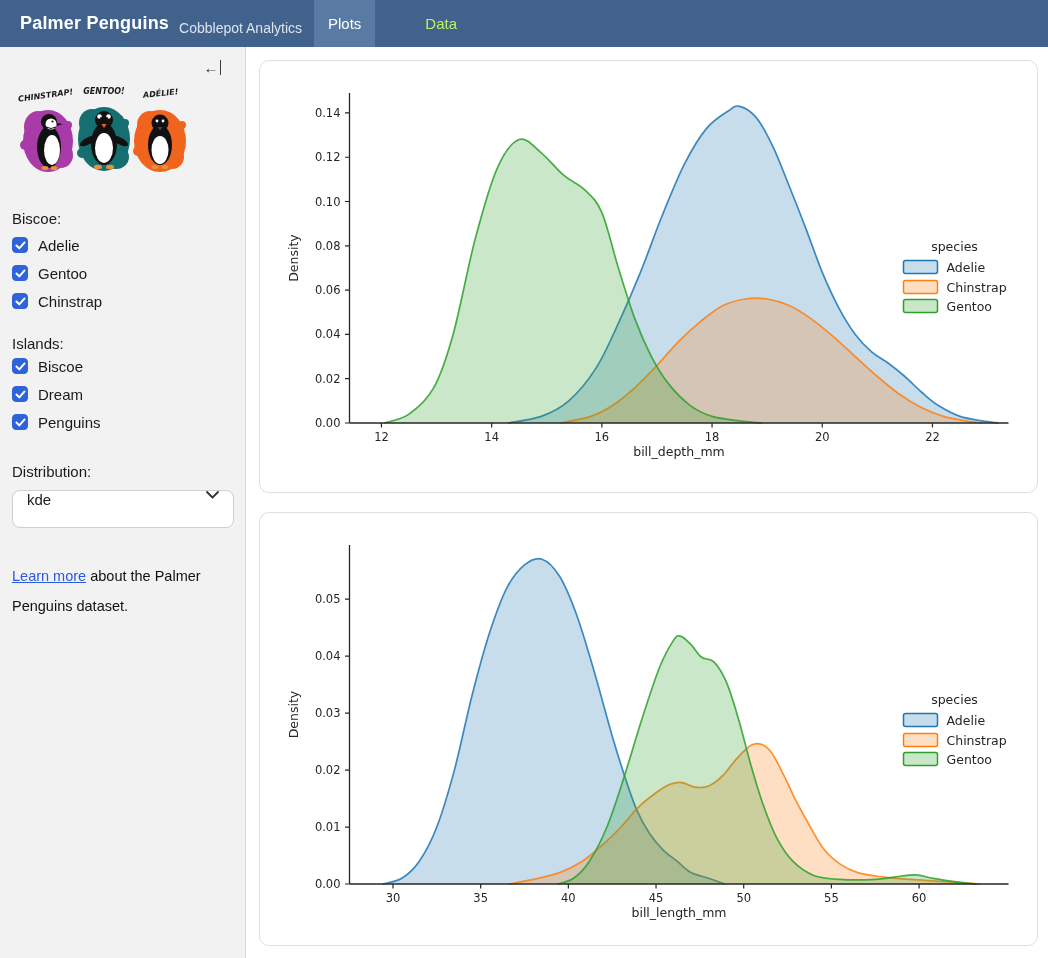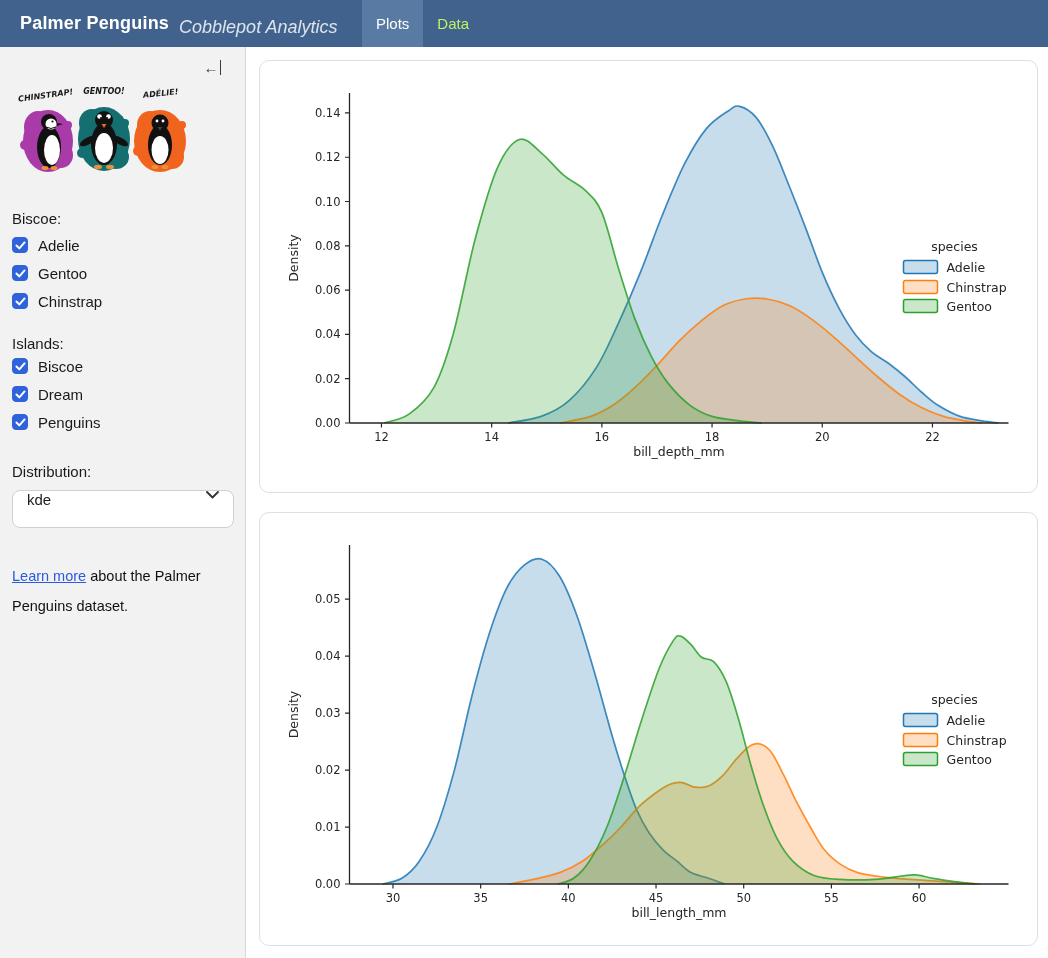--- a/index.html
+++ b/index.html
@@ -5,24 +5,24 @@
   html,body{margin:0;padding:0;}
   body{
     width:1048px;height:958px;overflow:hidden;background:#ffffff;
     font-family:"Liberation Sans", sans-serif;color:#1a1a1a;
     -webkit-font-smoothing:antialiased;
   }
   
   .navbar{
     height:47px;background:var(--navbar-bg,#40628c);display:flex;align-items:stretch;color:#fff;
   }
-  .brand-wrap{width:362px;flex:none;display:flex;align-items:center;padding-left:20px;box-sizing:border-box;gap:10px;}
+  .brand-wrap{width:314px;flex:none;display:flex;align-items:center;padding-left:20px;box-sizing:border-box;gap:10px;}
   .brand{font-size:18px;font-weight:bold;letter-spacing:.2px;}
-  .subtitle{font-size:18px;color:#dde4ee;margin-top:8px;font-style:italic;}
-  .nav-tabs{display:flex;align-items:stretch;}
+  .subtitle{font-size:14px;color:#dde4ee;margin-top:8px;}
+  .nav-tabs{display:flex;align-items:stretch;gap:36px;}
   .tab{display:flex;align-items:center;padding:0 14px;font-size:15px;color:#bef264;cursor:pointer;}
   .tab.active{background:var(--navbar-active-tab-bg,#587aa3);color:#ffffff;}
   
   .layout{display:flex;height:911px;}
   .sidebar{
     width:246px;flex:none;background:var(--sidebar-bg,#f2f2f2);
     border-right:1px solid #d8d8d8;box-sizing:border-box;
     padding:0 12px;position:relative;
   }
   .collapse-btn{position:absolute;top:13px;right:24px;display:flex;align-items:center;gap:0;color:#3c3c3c;cursor:pointer;}

